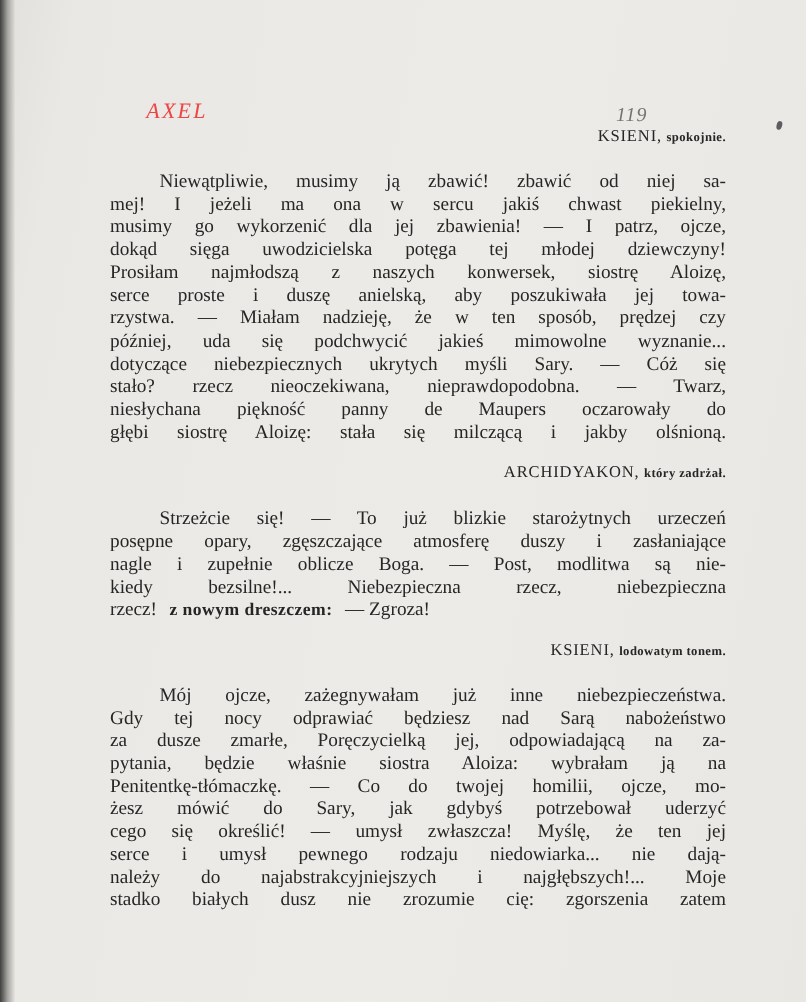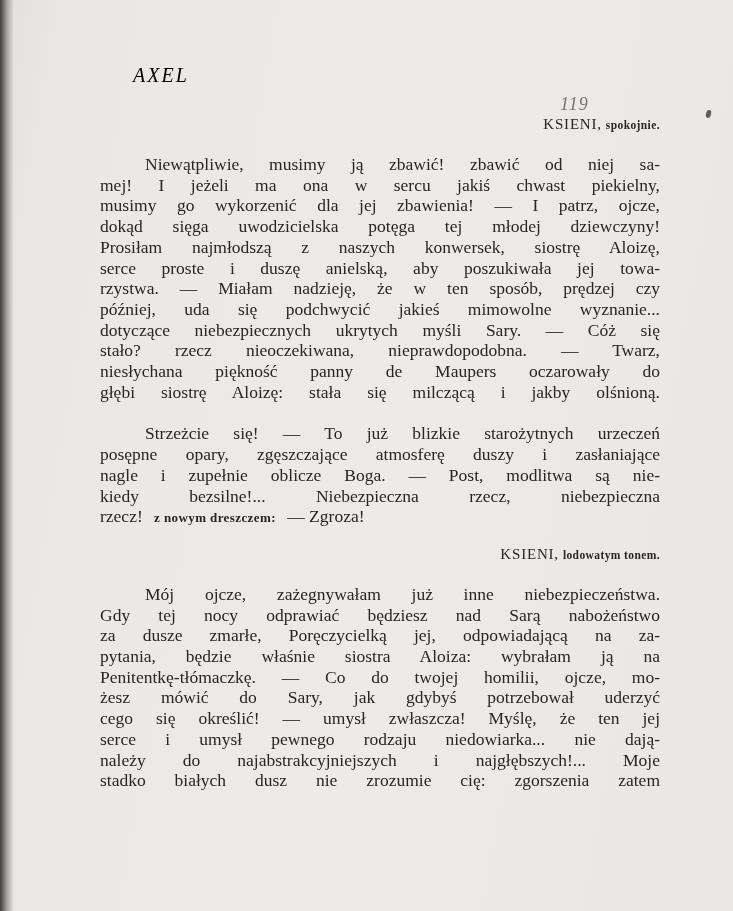--- a/index.html
+++ b/index.html
@@ -38,25 +38,25 @@
   }
   .content {
     position: absolute;
     left: 100px;
     top: 0;
     width: 560px;
   }
   .running-title {
     position: absolute;
     left: 33px;
-    top: 64px;
+    top: 90px;
     font-style: italic;
     font-size: 20px;
     letter-spacing: 2px;
-    color: #000000;
+    color: #ef4444;
   }
   .page-number {
     position: absolute;
     left: 460px;
     top: 94px;
     font-style: italic;
     font-size: 18px;
     letter-spacing: 1px;
     color: #737373;
   }
@@ -86,21 +86,21 @@
   .tline {
     display: block;
     text-align: justify;
     text-align-last: justify;
     white-space: normal;
   }
   .tline.indent { text-indent: 45px; margin-top: 21px; }
   .tline.loose { text-align-last: left; }
   .seg + .seg { margin-left: 7px; }
   .inline-dir {
-    font-size: 13px;
+    font-size: 16px;
     font-weight: bold;
     letter-spacing: 0.4px;
   }
 </style>
 </head>
 <body>
 
 <div class="page">
   <div class="spine-shadow"></div>
   <div class="ink-speck"></div>
@@ -122,20 +122,24 @@
       <span class="tline">Prosiłam najmłodszą z naszych konwersek, siostrę Aloizę,</span>
       <span class="tline">serce proste i duszę anielską, aby poszukiwała jej towa-</span>
       <span class="tline">rzystwa. — Miałam nadzieję, że w ten sposób, prędzej czy</span>
       <span class="tline">później, uda się podchwycić jakieś mimowolne wyznanie...</span>
       <span class="tline">dotyczące niebezpiecznych ukrytych myśli Sary. — Cóż się</span>
       <span class="tline">stało? rzecz nieoczekiwana, nieprawdopodobna. — Twarz,</span>
       <span class="tline">niesłychana piękność panny de Maupers oczarowały do</span>
       <span class="tline">głębi siostrę Aloizę: stała się milczącą i jakby olśnioną.</span>
     </p>
 
+    <div class="heading h2">
+      <span class="speaker">ARCHIDYAKON,</span>
+      <span class="direction">który zadrżał.</span>
+    </div>
     <p class="para p2">
       <span class="tline indent">Strzeżcie się! — To już blizkie starożytnych urzeczeń</span>
       <span class="tline">posępne opary, zgęszczające atmosferę duszy i zasłaniające</span>
       <span class="tline">nagle i zupełnie oblicze Boga. — Post, modlitwa są nie-</span>
       <span class="tline">kiedy bezsilne!...  Niebezpieczna rzecz, niebezpieczna</span>
       <span class="tline loose">
         <span class="seg">rzecz!</span>
         <span class="seg inline-dir">z nowym dreszczem:</span>
         <span class="seg">— Zgroza!</span>
       </span>

